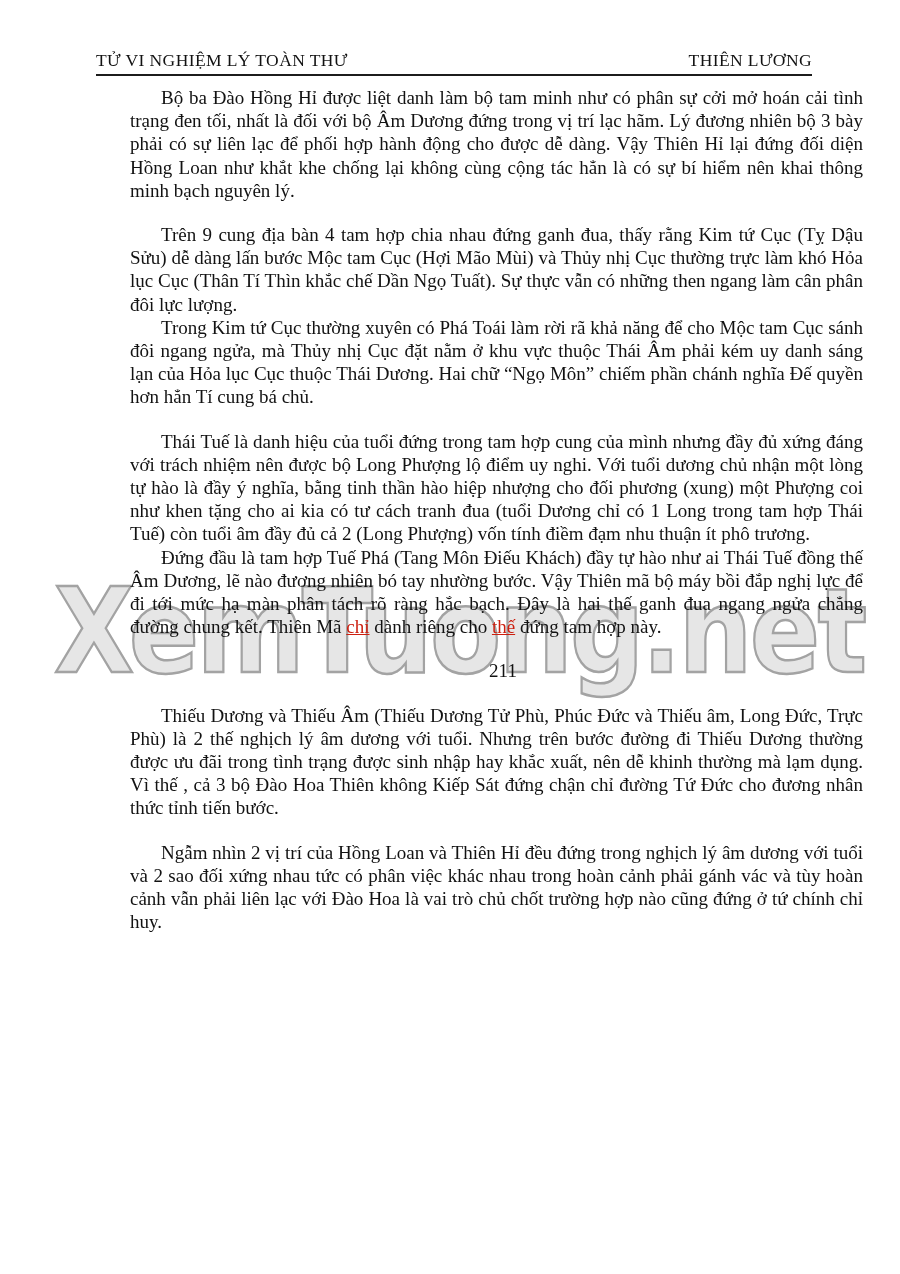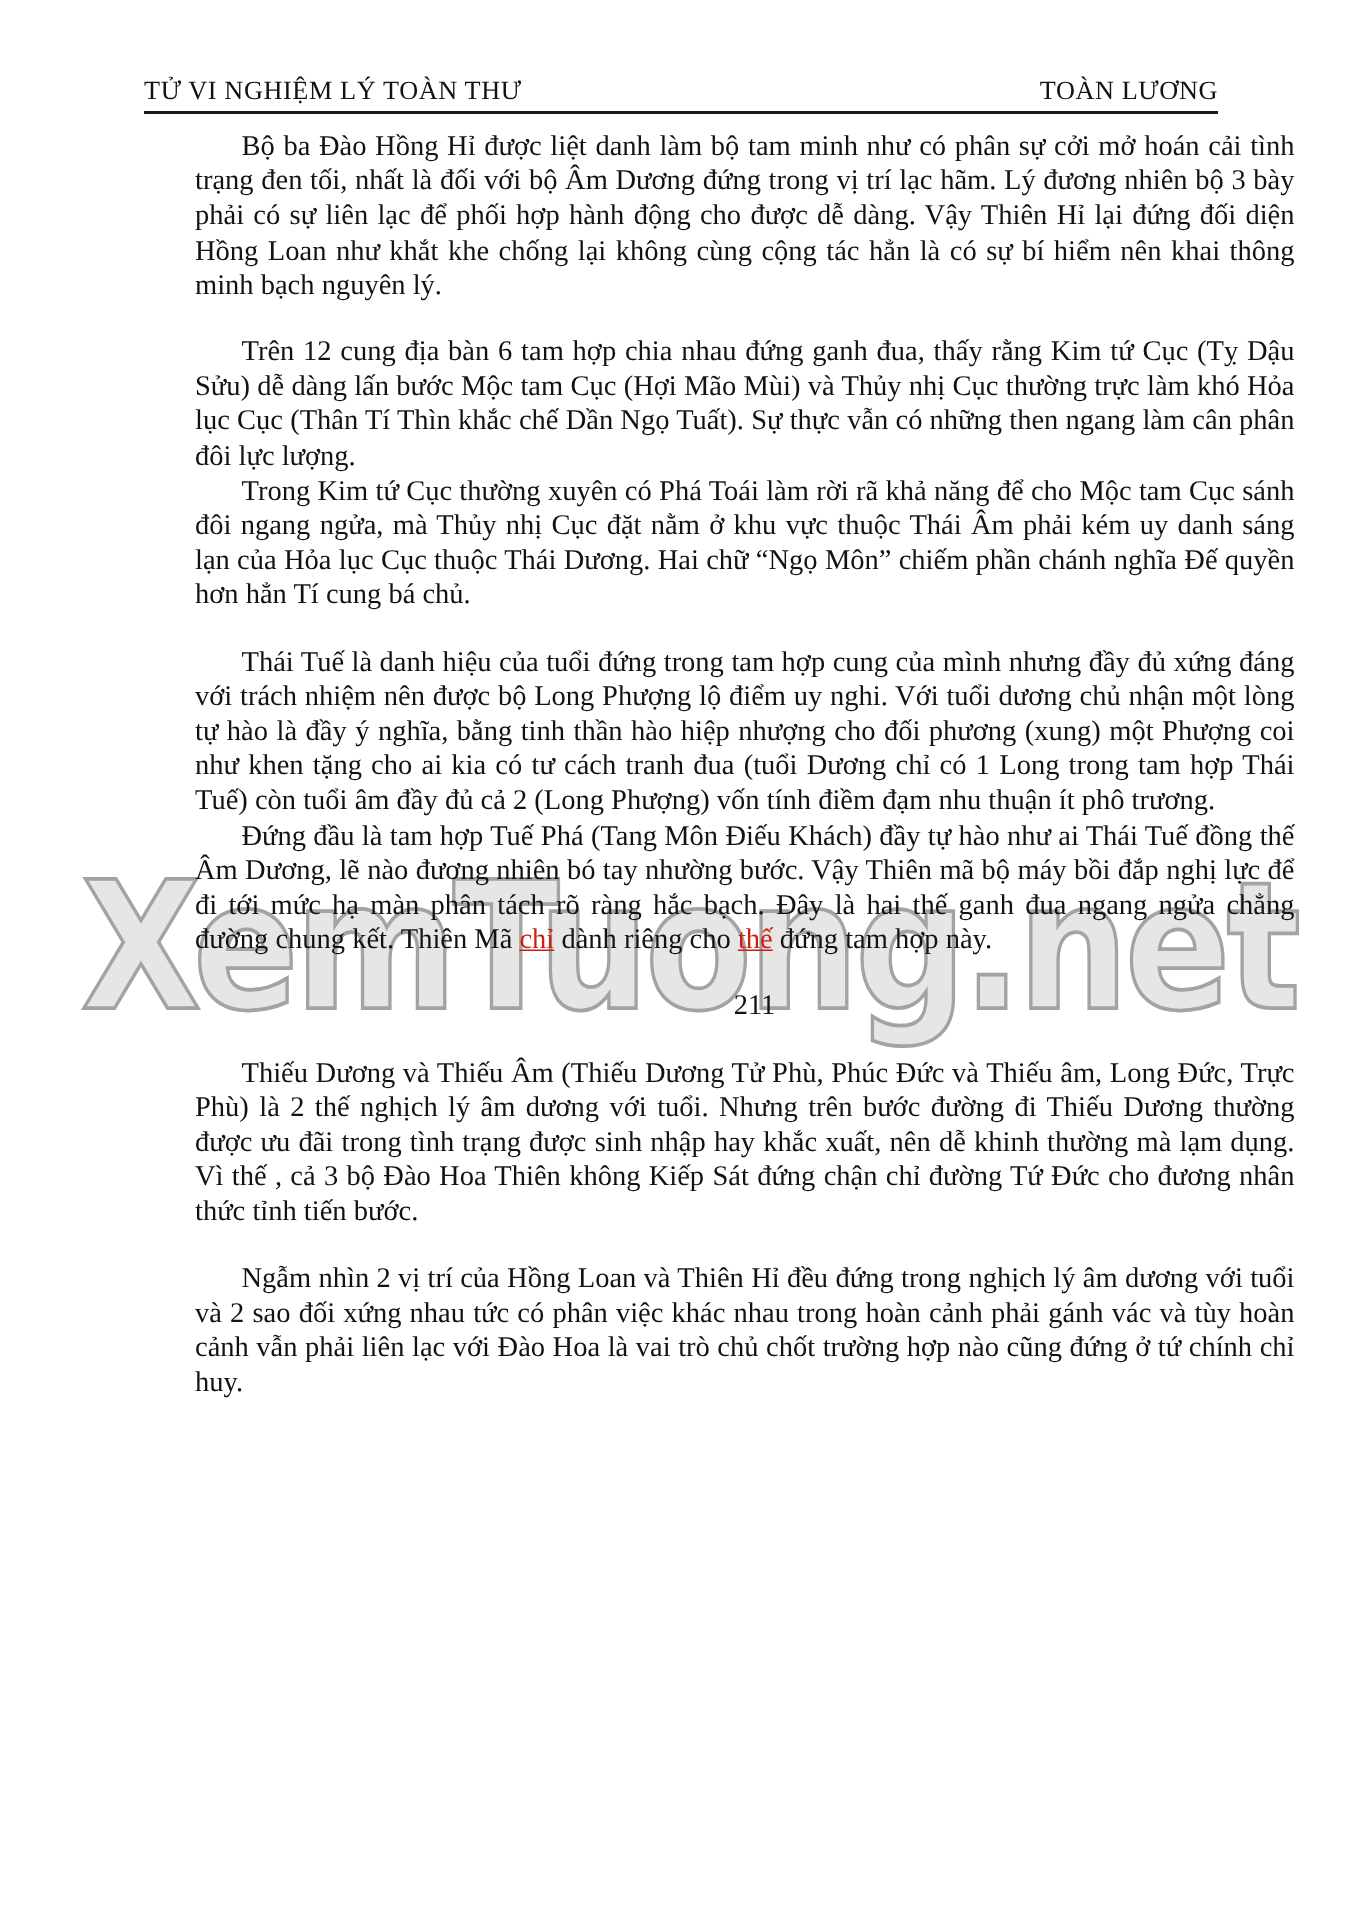--- a/index.html
+++ b/index.html
@@ -70,28 +70,28 @@
   }
   .footer-banner .brand{color:var(--brand-gray,#41464c);}
 </style>
 </head>
 <body>
 
 <div class="page">
 
   <div class="header">
     <span>TỬ VI NGHIỆM LÝ TOÀN THƯ</span>
-    <span>TOÀN LƯƠNG</span>
+    <span>THIÊN LƯƠNG</span>
   </div>
 
   <div class="watermark">XemTuong.net</div>
 
   <div class="body-text" id="body-container">
       <p class="indent"><span>Bộ ba Đào Hồng Hỉ được liệt danh làm bộ tam minh như có phân sự cởi mở hoán cải tình trạng đen tối, nhất là đối với bộ Âm Dương đứng trong vị trí lạc hãm. Lý đương nhiên bộ 3 bày phải có sự liên lạc để phối hợp hành động cho được dễ dàng. Vậy Thiên Hỉ lại đứng đối diện Hồng Loan như khắt khe chống lại không cùng cộng tác hẳn là có sự bí hiểm nên khai thông minh bạch nguyên lý.</span></p>
-      <p class="indent spaced"><span>Trên 12 cung địa bàn 6 tam hợp chia nhau đứng ganh đua, thấy rằng Kim tứ Cục (Tỵ Dậu Sửu) dễ dàng lấn bước Mộc tam Cục (Hợi Mão Mùi) và Thủy nhị Cục thường trực làm khó Hỏa lục Cục (Thân Tí Thìn khắc chế Dần Ngọ Tuất). Sự thực vẫn có những then ngang làm cân phân đôi lực lượng.</span></p>
+      <p class="indent spaced"><span>Trên 9 cung địa bàn 4 tam hợp chia nhau đứng ganh đua, thấy rằng Kim tứ Cục (Tỵ Dậu Sửu) dễ dàng lấn bước Mộc tam Cục (Hợi Mão Mùi) và Thủy nhị Cục thường trực làm khó Hỏa lục Cục (Thân Tí Thìn khắc chế Dần Ngọ Tuất). Sự thực vẫn có những then ngang làm cân phân đôi lực lượng.</span></p>
       <p class="indent"><span>Trong Kim tứ Cục thường xuyên có Phá Toái làm rời rã khả năng để cho Mộc tam Cục sánh đôi ngang ngửa, mà Thủy nhị Cục đặt nằm ở khu vực thuộc Thái Âm phải kém uy danh sáng lạn của Hỏa lục Cục thuộc Thái Dương. Hai chữ “Ngọ Môn” chiếm phần chánh nghĩa Đế quyền hơn hẳn Tí cung bá chủ.</span></p>
       <p class="indent spaced"><span>Thái Tuế là danh hiệu của tuổi đứng trong tam hợp cung của mình nhưng đầy đủ xứng đáng với trách nhiệm nên được bộ Long Phượng lộ điểm uy nghi.  Với tuổi dương chủ nhận một lòng tự hào là đầy ý nghĩa, bằng tinh thần hào hiệp nhượng cho đối phương (xung) một Phượng coi như khen tặng cho ai kia có tư cách tranh đua (tuổi Dương chỉ có 1 Long trong tam hợp Thái Tuế) còn tuổi âm đầy đủ cả 2 (Long Phượng) vốn tính điềm đạm nhu thuận ít phô trương.</span></p>
       <p class="indent"><span>Đứng đầu là tam hợp Tuế Phá (Tang Môn Điếu Khách) đầy tự hào như ai Thái Tuế đồng thế Âm Dương, lẽ nào đương nhiên bó tay nhường bước. Vậy Thiên mã bộ máy bồi đắp nghị lực để đi tới mức hạ màn phân tách rõ ràng hắc bạch. Đây là hai thế ganh đua ngang ngửa chẳng đường chung kết. Thiên Mã </span><span class="red">chỉ</span><span> dành riêng cho </span><span class="red">thế</span><span> đứng  tam hợp này.</span></p>
       <p class="pagenum-inline spaced"><span>211</span></p>
       <p class="indent spaced"><span>Thiếu Dương và Thiếu Âm (Thiếu Dương Tử Phù, Phúc Đức và Thiếu âm, Long Đức, Trực Phù) là 2 thế nghịch lý âm dương với tuổi.  Nhưng trên bước đường đi Thiếu Dương thường được ưu đãi trong tình trạng được sinh nhập hay khắc xuất, nên dễ khinh thường mà lạm dụng. Vì thế , cả 3 bộ Đào Hoa Thiên không Kiếp Sát đứng chận chỉ đường Tứ Đức cho đương nhân thức tỉnh tiến bước.</span></p>
       <p class="indent spaced"><span>Ngẫm nhìn 2 vị trí của Hồng Loan và Thiên Hỉ đều đứng trong nghịch lý âm dương với tuổi và 2 sao đối xứng nhau tức có phân việc khác nhau trong hoàn cảnh phải gánh vác và tùy hoàn cảnh vẫn phải liên lạc với Đào Hoa là vai trò chủ chốt trường hợp nào cũng đứng ở tứ chính chỉ huy.</span></p>
     </div>
 
   <div class="bottom-rule"></div>
 

